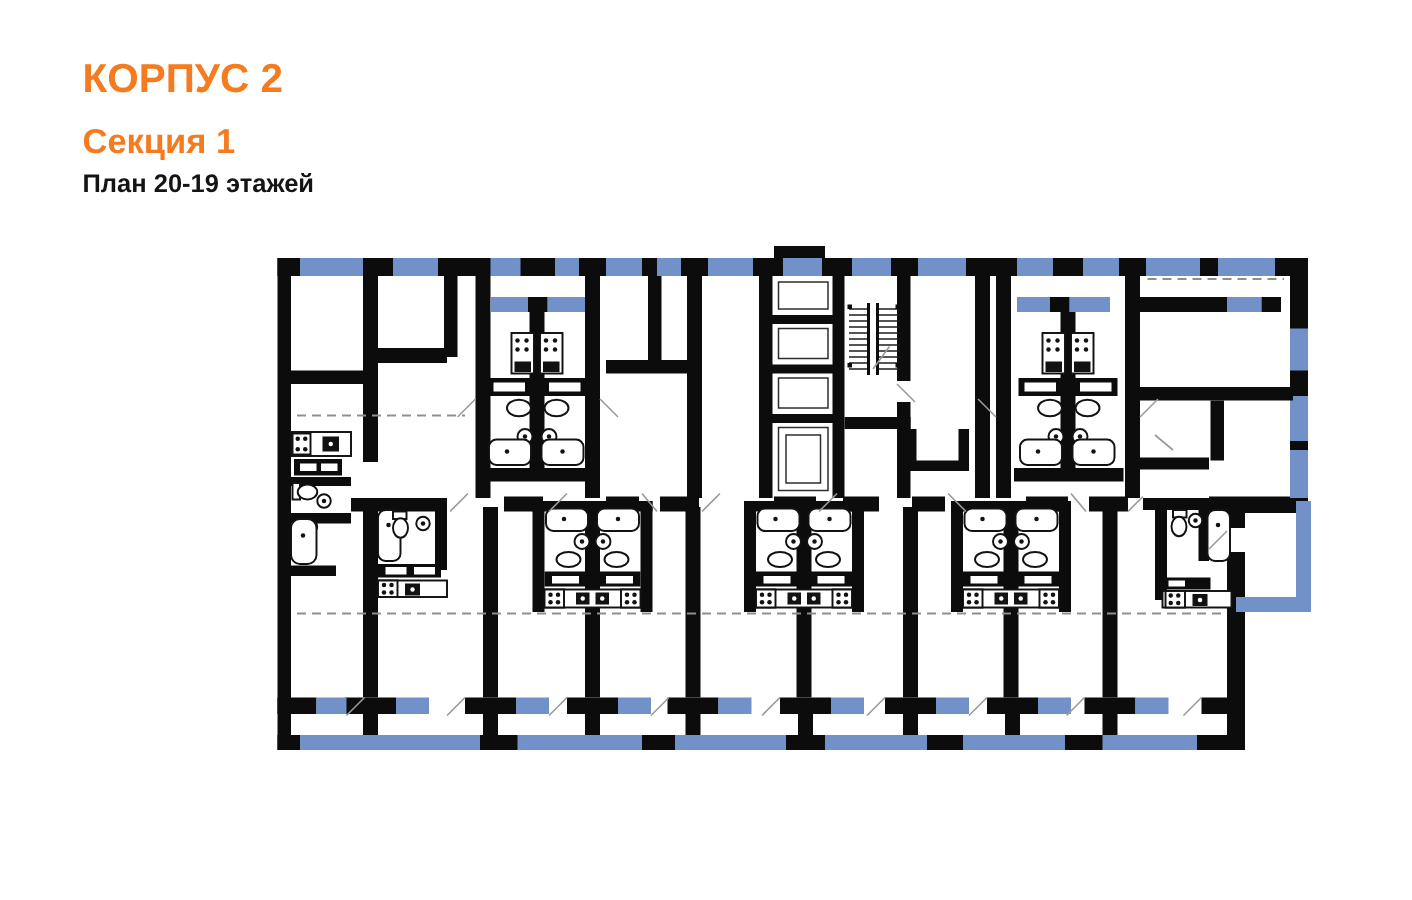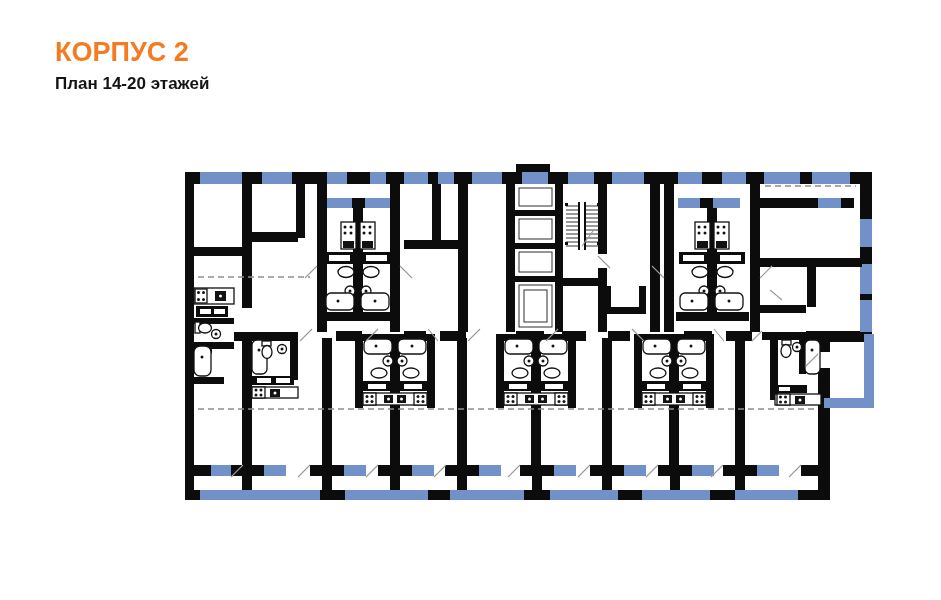--- a/index.html
+++ b/index.html
@@ -20,21 +20,22 @@
   .bgw{fill:#ffffff;}
   .k{fill:#121212;}
   .wd{fill:#ffffff;}
 </style>
 </head>
 <body>
 
 <div class="page">
   <header>
     <h1 class="h-building">КОРПУС 2</h1>
-    <div class="h-plan">План 14-20 этажей</div>
+    <h2 class="h-section">Секция 1</h2>
+    <div class="h-plan">План 20-19 этажей</div>
   </header>
   <svg class="plan" width="941" height="600" viewBox="0 0 941 600">
       <rect x="185" y="172" width="687" height="12" class="w"></rect>
       <rect x="516" y="164" width="34" height="9" class="w"></rect>
       <rect x="185" y="172" width="9" height="328" class="w"></rect>
       <rect x="860" y="172" width="12" height="170" class="w"></rect>
       <rect x="818" y="331" width="12" height="169" class="w"></rect>
       <rect x="830" y="331" width="42" height="11" class="w"></rect>
       <rect x="200" y="172" width="42" height="12" class="win"></rect>
       <rect x="262" y="172" width="30" height="12" class="win"></rect>

